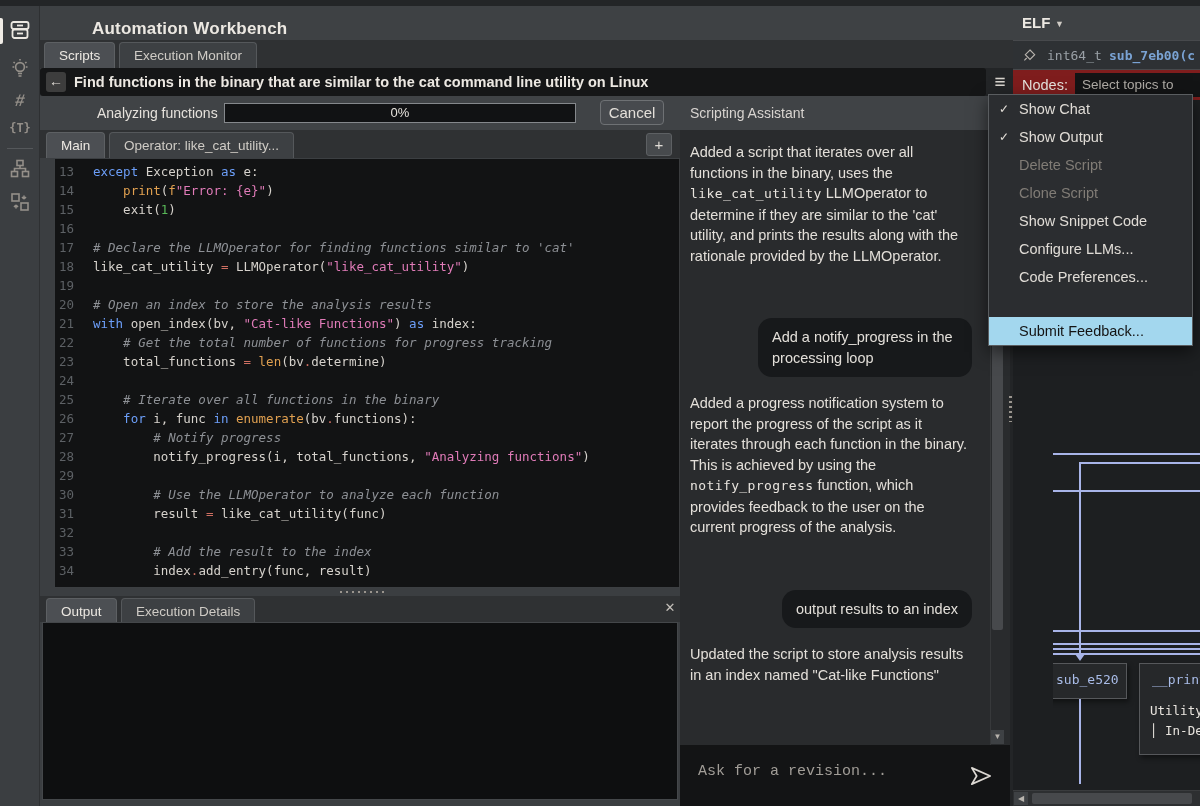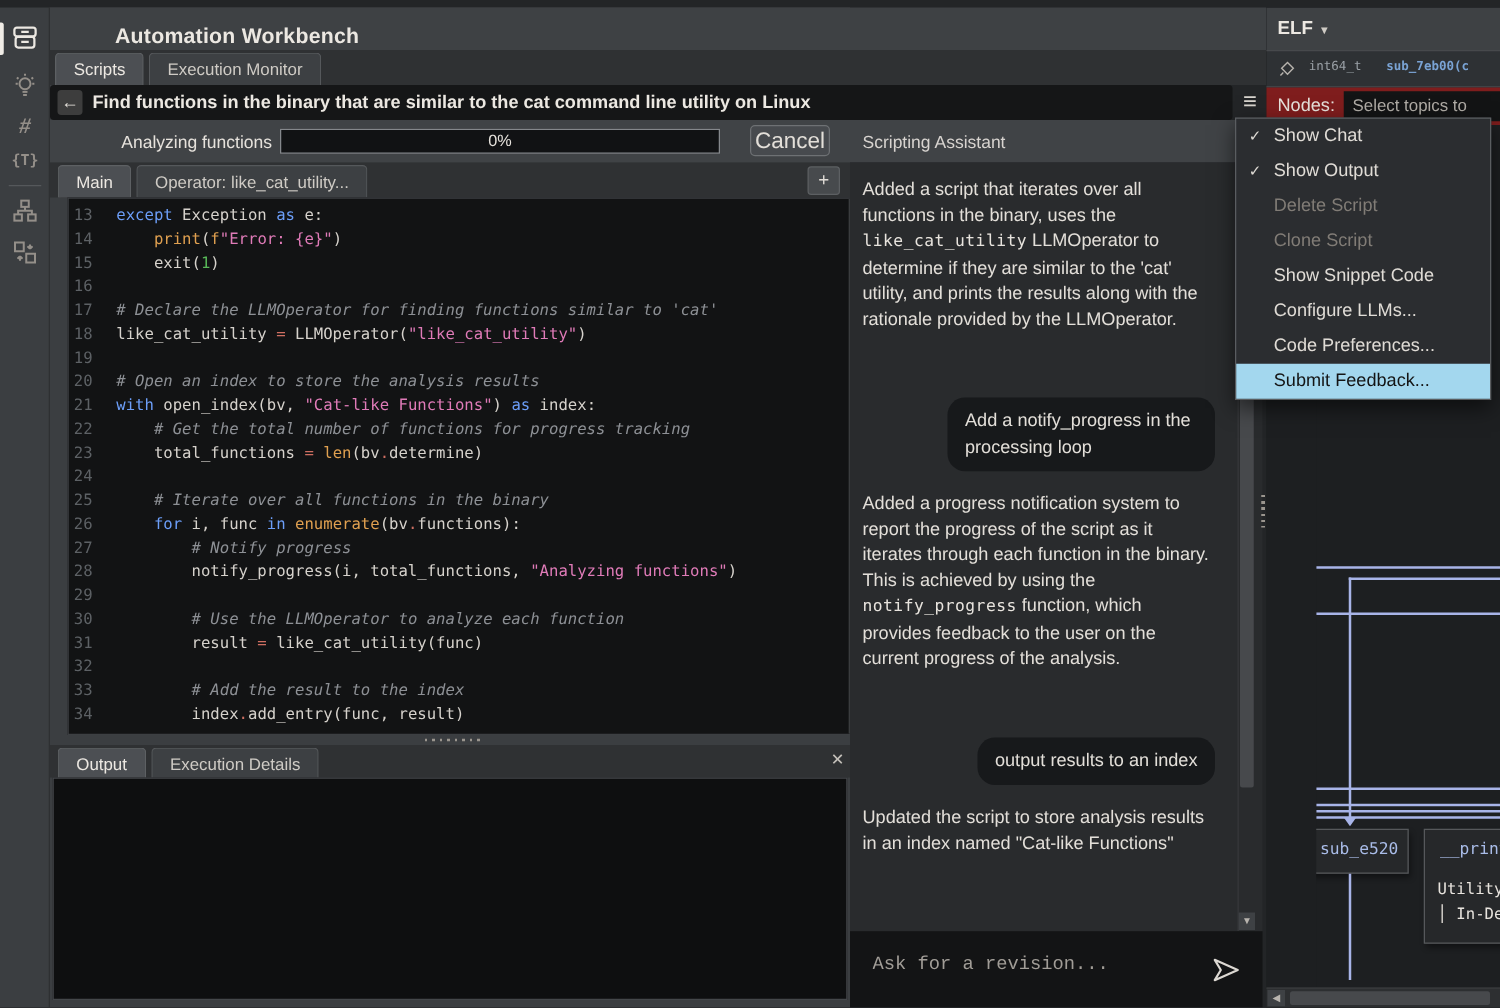--- a/index.html
+++ b/index.html
@@ -37,21 +37,21 @@
             color:#e0dcd6;font-size:14px;text-align:center;line-height:19px;}
   #task-title{left:34px;top:6px;font-size:14.5px;font-weight:700;color:#ece8e2;white-space:nowrap;}
   #menu-btn{left:988px;top:70px;width:24px;height:24px;color:#d8d4ce;font-size:19px;line-height:24px;text-align:center;}
 
   
   #progress-row{left:40px;top:96px;width:640px;height:34px;background:#404346;}
   #progress-label{left:57px;top:9px;font-size:14px;color:#e6e2dc;}
   #progress-bar{left:184px;top:7px;width:352px;height:20px;background:#111214;border:1px solid #85888c;}
   #progress-value{width:100%;text-align:center;font-size:13px;line-height:18px;color:#e6e2dc;}
   #cancel-btn{left:560px;top:4px;width:64px;height:25px;background:#474a4e;border:1px solid #6e7174;
-              border-radius:4px;font-size:18px;color:#e3dfd9;text-align:center;line-height:23px;}
+              border-radius:4px;font-size:15px;color:#e3dfd9;text-align:center;line-height:23px;}
 
   #assistant-header{left:680px;top:96px;width:330px;height:34px;background:#404346;}
   #assistant-header span{position:absolute;left:10px;top:9px;font-size:14px;color:#d8d4d0;}
 
   
   #editor-tabs{left:40px;top:130px;width:640px;height:28px;background:#2f3133;}
   #plus-btn{left:606px;top:3px;width:26px;height:23px;background:#474a4d;border:1px solid #5d6063;
             border-radius:3px;color:#e0dcd6;font-size:15px;text-align:center;line-height:21px;}
 
   
@@ -97,21 +97,21 @@
   #send-btn{left:288px;top:18px;width:26px;height:26px;color:#dcd8d2;}
 
   
   #right-panel{left:1013px;top:6px;width:187px;height:800px;background:#1d1f21;overflow:hidden;}
   #rp-header{position:absolute;left:0;top:0;width:187px;height:34px;background:#3e4144;white-space:nowrap;overflow:hidden;}
   #binary-format{position:absolute;left:9px;top:8px;font-size:15px;font-weight:700;color:#ece8e2;}
   #binary-caret{position:absolute;left:42px;top:13px;font-size:9px;color:#cfcbc5;}
   #view-title{position:absolute;left:66px;top:8px;font-size:16px;color:#dedad4;margin-top:44px;}
   #sig-bar{position:absolute;left:0;top:34px;width:187px;height:30px;background:#2e3134;
            border-top:1px solid #47494c;border-bottom:1px solid #47494c;white-space:nowrap;overflow:hidden;
-           font-family:"DejaVu Sans Mono",monospace;font-size:10px;}
+           font-family:"DejaVu Sans Mono",monospace;font-size:13px;}
   #pin-icon{position:absolute;left:9px;top:7px;width:16px;height:16px;color:#b8b4ae;}
   #sig-type{position:absolute;left:34px;top:7px;color:#9aa0a6;}
   #sig-name{position:absolute;left:96px;top:7px;color:#7aa3d4;font-weight:700;}
   #nodes-row{position:absolute;left:0;top:64px;width:187px;height:30px;background:#7f1d1d;}
   #nodes-label{position:absolute;left:9px;top:7px;font-size:14.5px;color:#e6e2dc;}
   #topics-field{position:absolute;left:62px;top:3px;width:125px;height:24px;background:#131415;
       color:#b0aca6;font-size:13.5px;line-height:24px;padding-left:7px;white-space:nowrap;overflow:hidden;}
   #graph{position:absolute;left:0;top:94px;width:187px;height:690px;background:#1d1f21;overflow:hidden;margin-left:40px;}
   .edge{position:absolute;background:var(--graph_edge);}
   .edge-h{height:1.5px;} .edge-v{width:1.5px;}
@@ -127,21 +127,21 @@
   #rp-hscroll .thumb{position:absolute;left:19px;top:2px;width:160px;height:11px;background:#47494c;border-radius:2px;}
   #panel-grip{left:1009px;top:396px;width:3px;height:26px;
       background-image:repeating-linear-gradient(180deg,#9a958e 0 2px,transparent 2px 5px);}
 
   
   #context-menu{left:988px;top:94px;width:205px;background:#2b2d30;border:1px solid #5a5d60;
       box-shadow:0 6px 16px rgba(0,0,0,.55);z-index:50;}
   .menu-item{position:relative;height:28px;line-height:28px;font-size:14.5px;color:#e0dcd6;padding-left:30px;}
   .menu-item .check{position:absolute;left:10px;font-size:12px;}
   .menu-item.disabled{color:#817c76;}
-  .menu-item.hl{background:var(--menu_highlight);color:#141414;font-weight:400;}
+  .menu-item.hl{background:var(--menu_highlight);color:#141414;font-weight:400;margin-top:26px;}
 </style>
 </head>
 <body>
 
 <div id="screen">
 
   <div class="abs" id="base-left"></div>
 
   <aside class="abs" id="sidebar">
     <div class="abs" id="side-indicator"></div>

